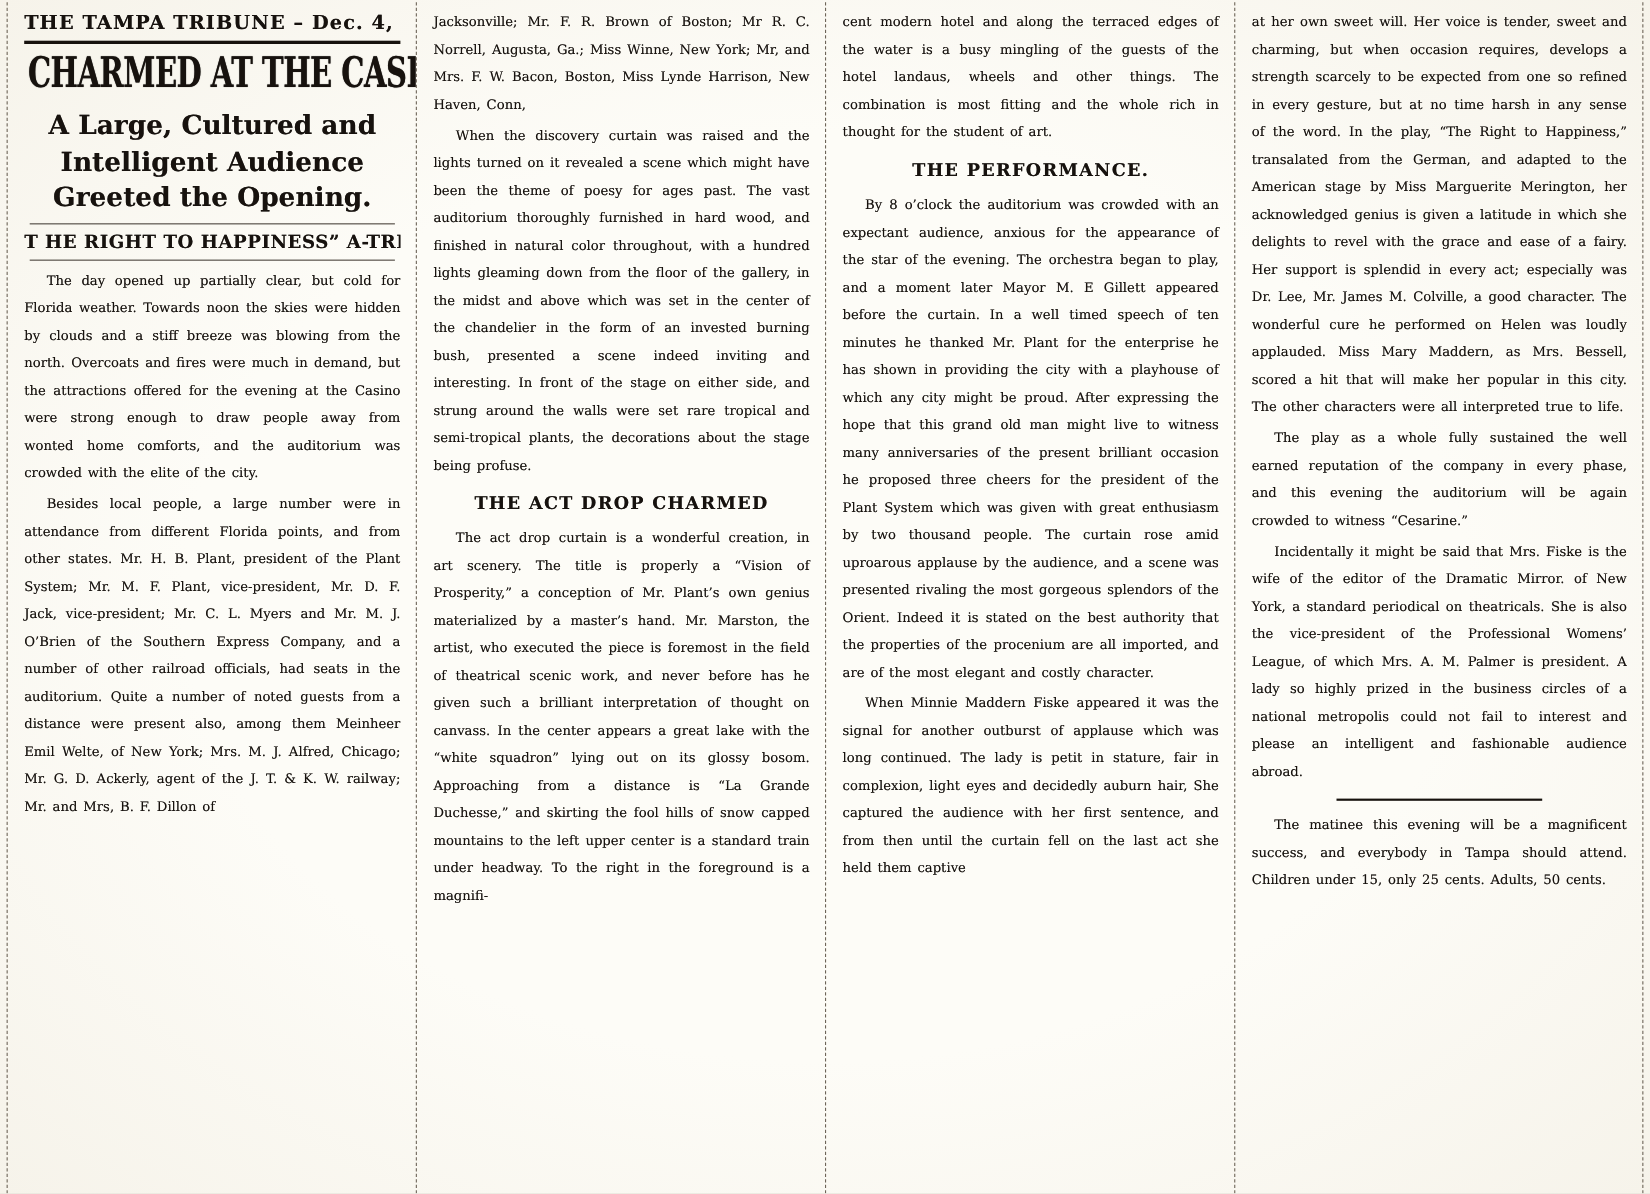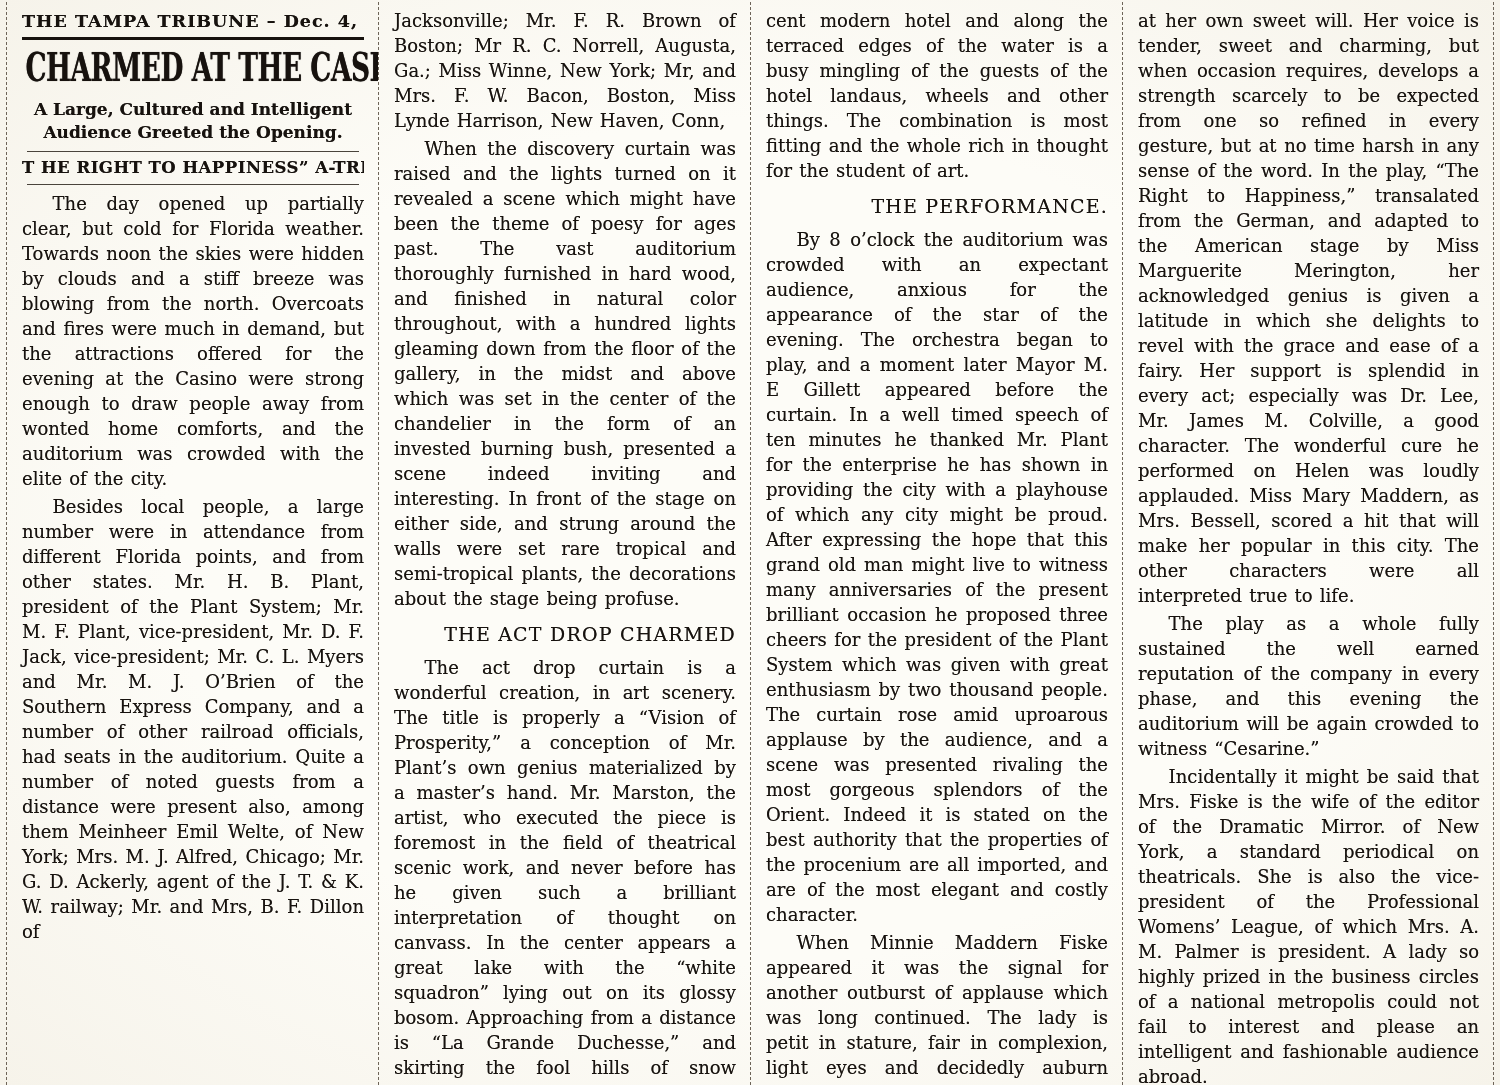--- a/index.html
+++ b/index.html
@@ -26,43 +26,43 @@
     white-space:nowrap; overflow:hidden;
     text-shadow:0 0 .4px rgba(0,0,0,.65);
   }
   .headline {
     font-size:27px; font-weight:bold; text-align:center;
     margin:14px 0 16px; line-height:1.05; letter-spacing:-.5px;
     transform:scale(.98,1.42); transform-origin:center;
     white-space:nowrap; text-shadow:0 0 .6px rgba(0,0,0,.8);
   }
   .deck1 {
-    font-weight:bold; font-size:17px; text-align:center;
+    font-weight:bold; font-size:24px; text-align:center;
     line-height:1.35; margin:2px 0 7px;
     text-shadow:0 0 .4px rgba(0,0,0,.6);
   }
   .thinrule { border:0; border-top:1px solid #4a443c; width:97%; margin:3px auto 6px; }
   .deck2 {
     font-weight:bold; font-size:16.5px; text-align:center;
     letter-spacing:.5px; margin:5px 0 7px; white-space:nowrap; overflow:hidden;
     text-shadow:0 0 .4px rgba(0,0,0,.6);
   }
   .deck3 {
     font-weight:bold; font-size:17.5px; line-height:1.62;
     text-align:justify; margin:3px 0 9px;
     text-shadow:0 0 .3px rgba(0,0,0,.55);
   }
   .para {
-    margin:0 0 3px; font-size:18px; line-height:25px;
+    margin:0 0 3px; font-size:12px; line-height:25px;
     text-align:justify; text-indent:1.7em; word-spacing:1.5px;
     text-shadow:0 0 .3px rgba(0,0,0,.5);
   }
   .para.cont { text-indent:0; }
   .crosshead {
-    text-align:right; font-weight:normal; font-size:19px;
+    text-align:center; font-weight:bold; font-size:16px;
     letter-spacing:1.2px; margin:12px 0 10px;
     text-shadow:0 0 .3px rgba(0,0,0,.6);
   }
   .sectionrule {
     border:0; border-top:2px solid #17120e;
     width:55%; margin:12px auto 10px;
   }
 </style>
 </head>
 <body>

